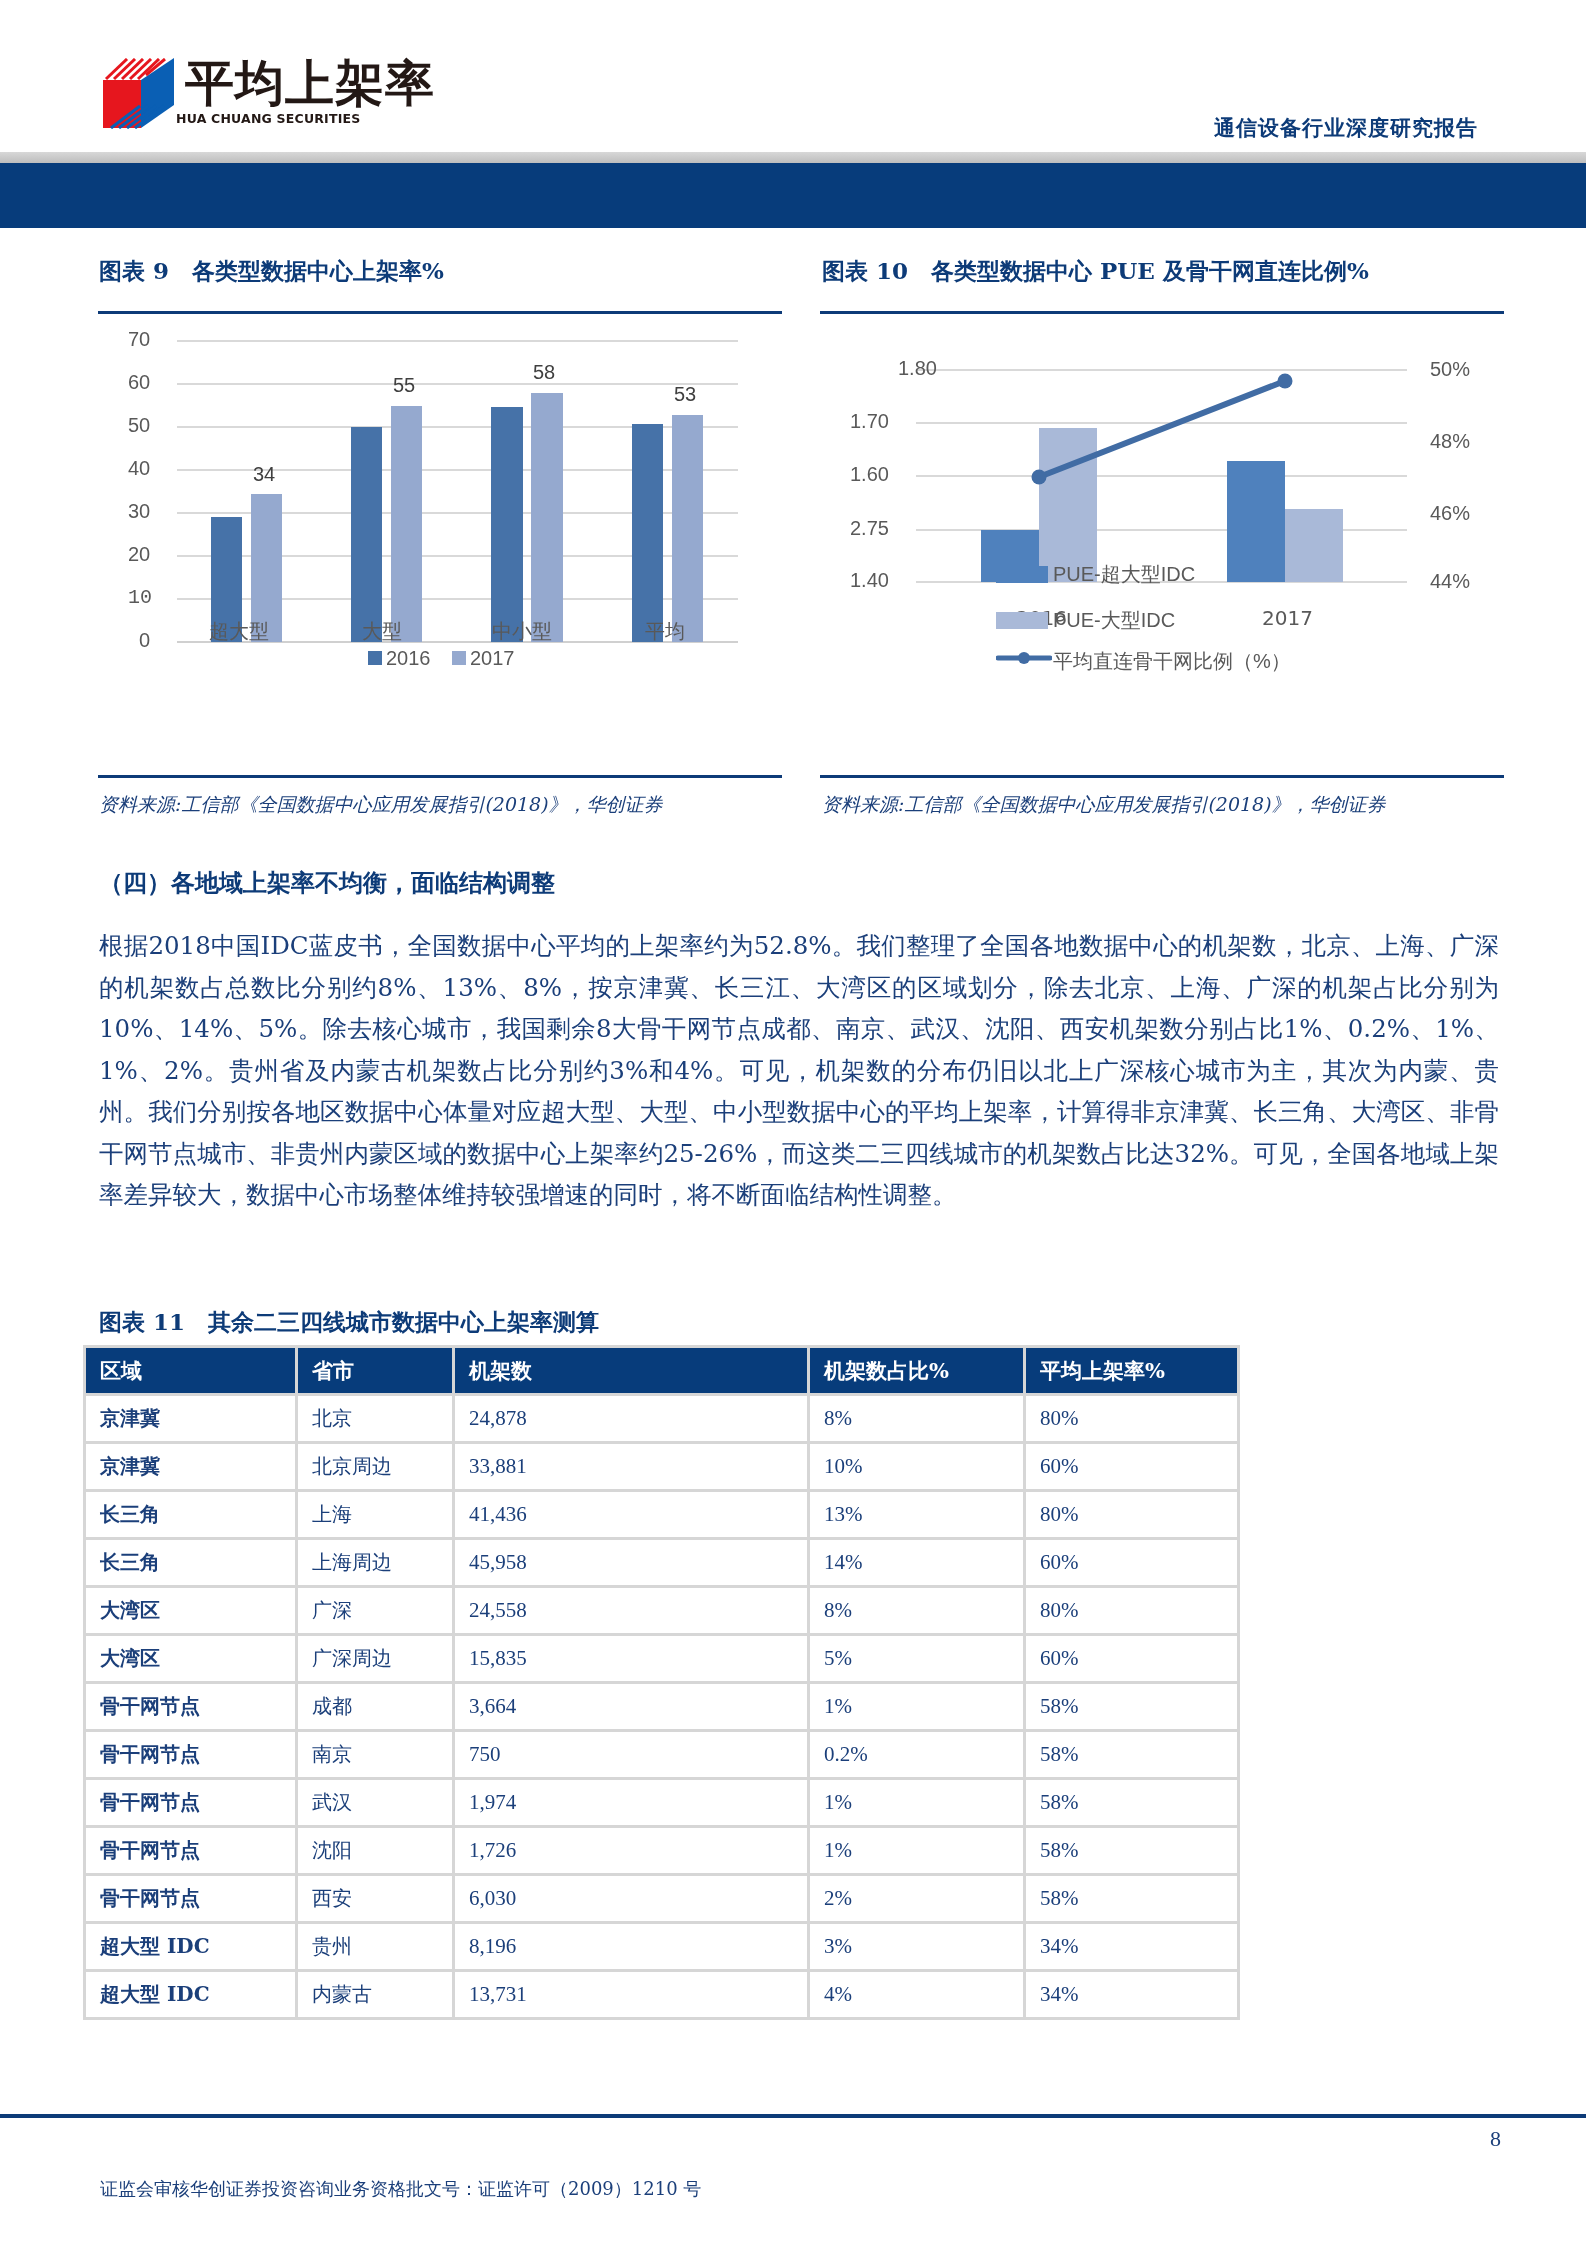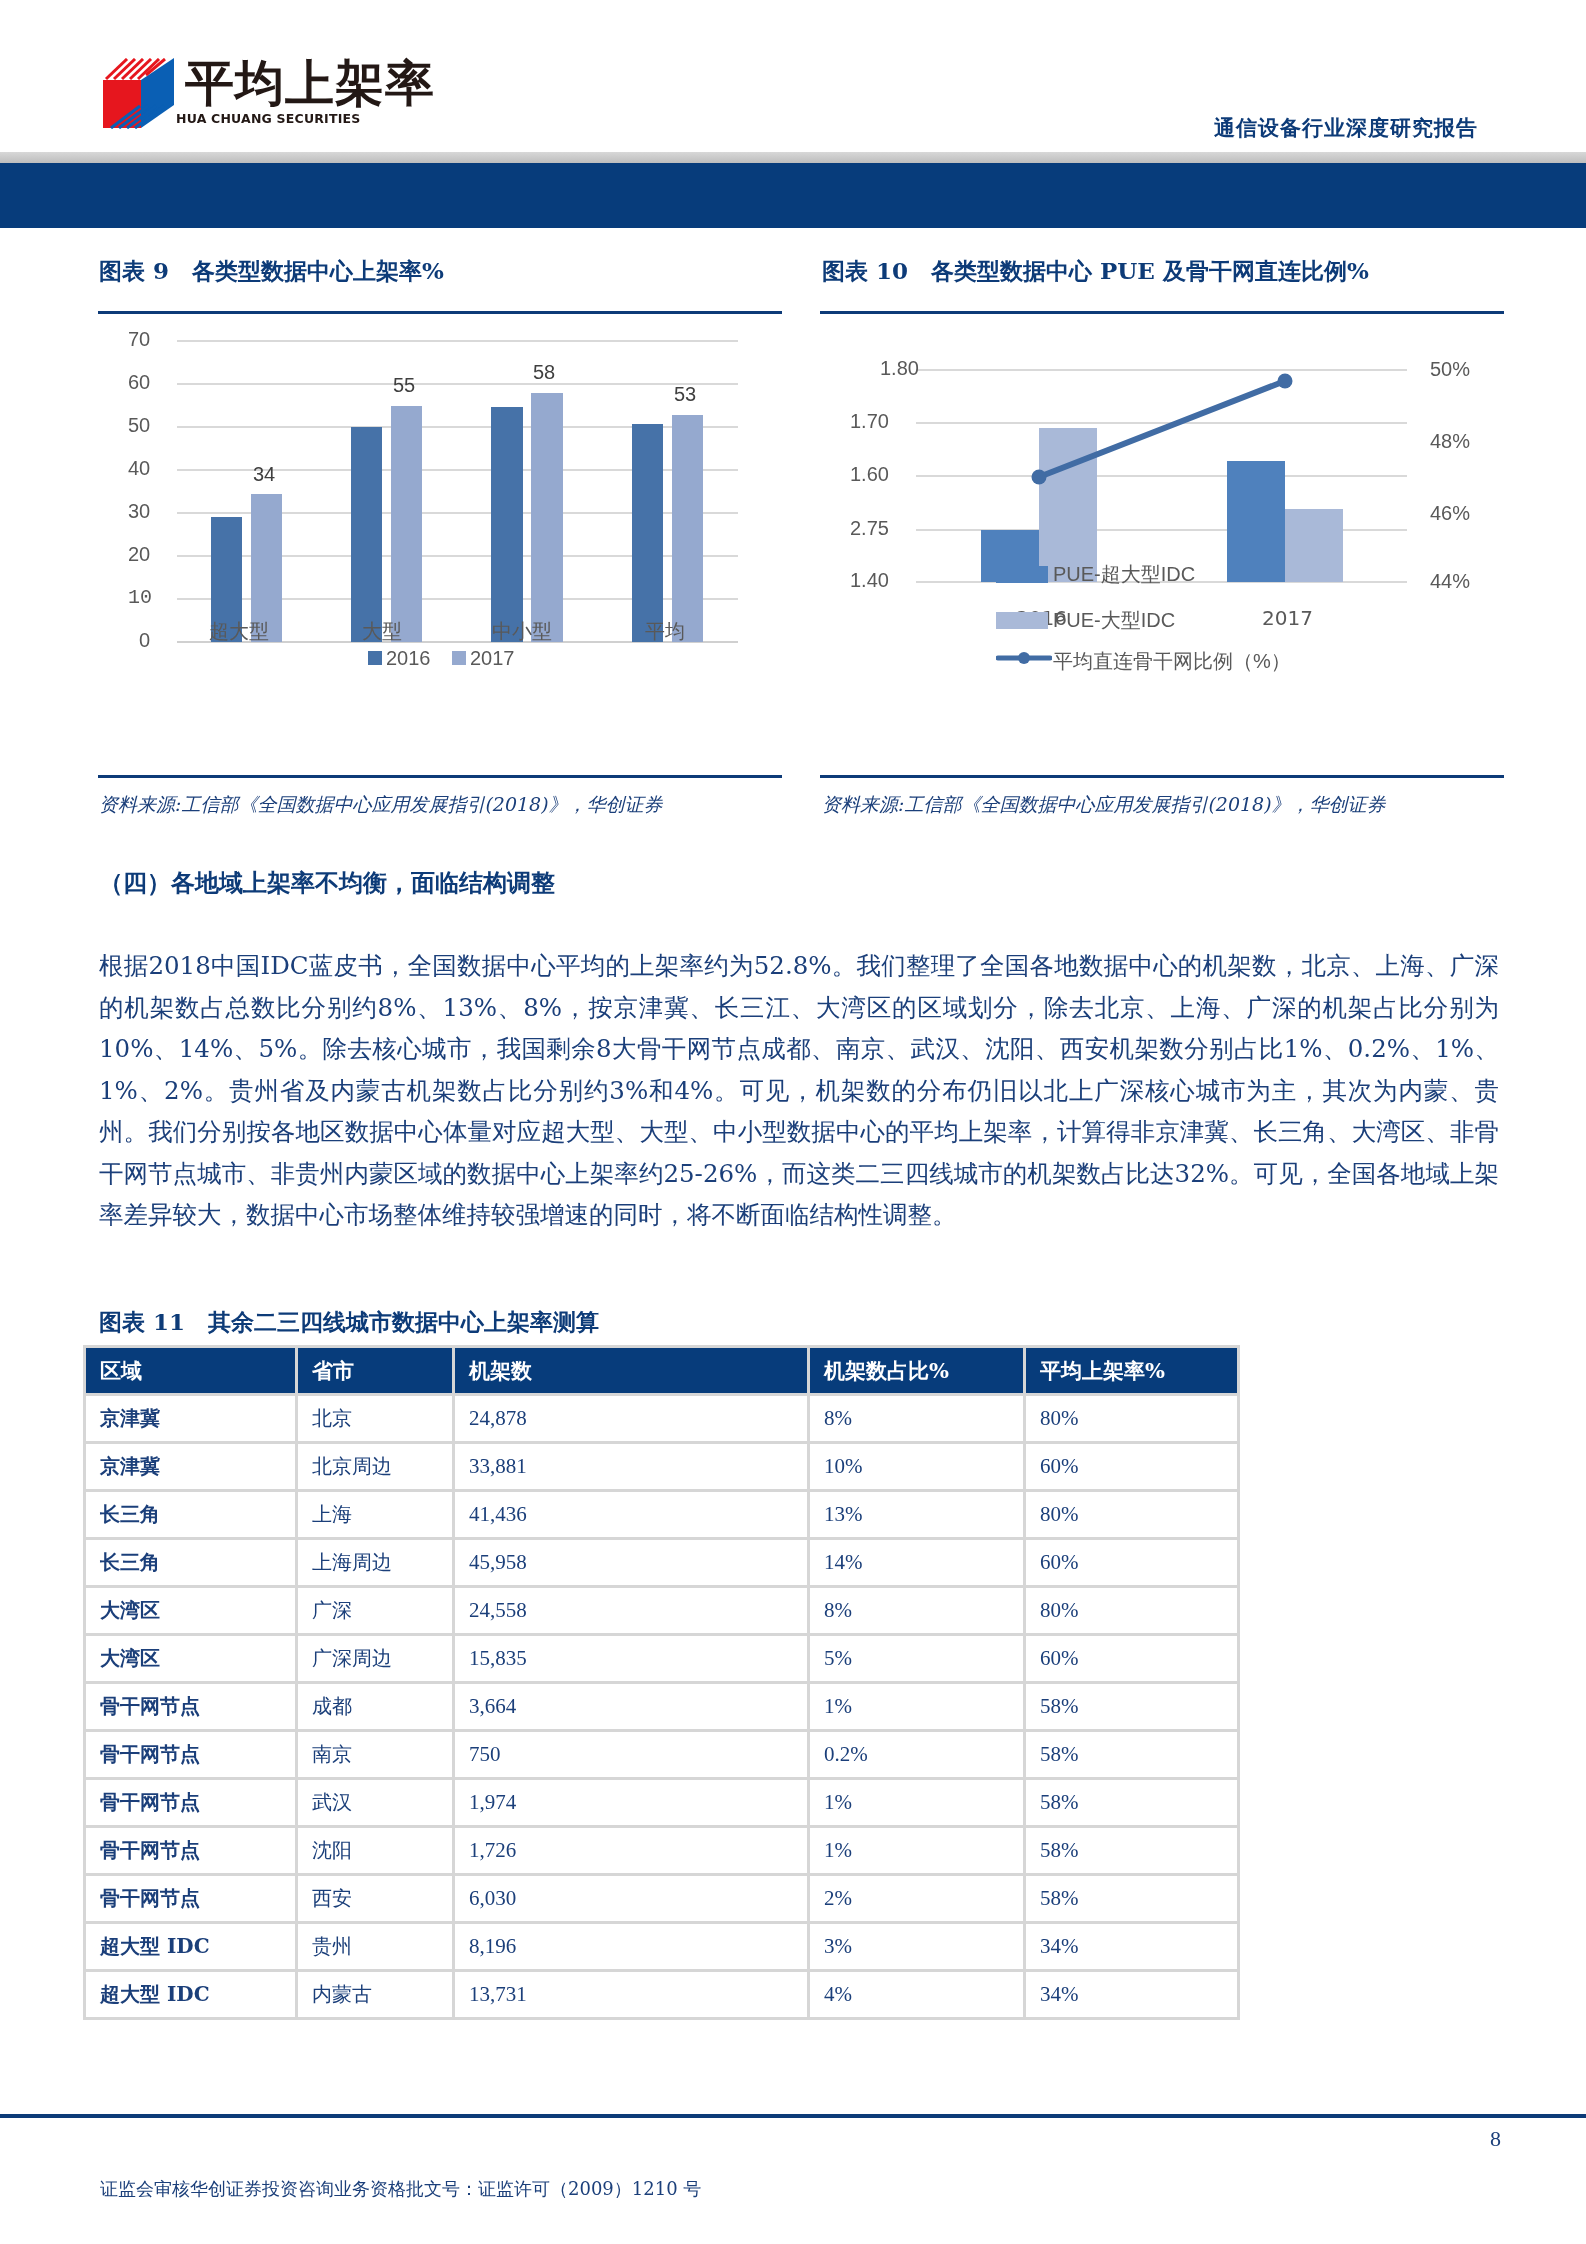--- a/index.html
+++ b/index.html
@@ -21,21 +21,21 @@
 
   
   .tick { font-family: "Liberation Sans", sans-serif; font-size: 20px; color: #595959; }
   .cat { font-family: "DejaVu Sans", sans-serif; font-size: 20px; color: #595959; white-space: nowrap; }
   .gridline { height: 2px; background: #d9d9d9; }
   .bar { position: absolute; }
   .legend { font-family: "Liberation Sans", sans-serif; font-size: 20px; color: #595959; white-space: nowrap; }
 
   
   .section-head { left: 99px; top: 867px; font-size: 24px; font-weight: bold; color: #0d3b78; }
-  .para { left: 99px; top: 925px; width: 1400px; font-size: 24.5px; line-height: 41.5px; color: #1b3f7a; text-align: justify; margin-top: 20px; }
+  .para { left: 99px; top: 925px; width: 1400px; font-size: 24.5px; line-height: 41.5px; color: #1b3f7a; text-align: justify; }
 
   
   table.data { position: absolute; left: 83px; top: 1345px; border-collapse: collapse; }
   table.data th, table.data td { border: 3px solid #d6d6d6; height: 48px; padding: 0 0 0 14px; text-align: left; font-size: 21px; white-space: nowrap; }
   table.data th { background: #073c7b; color: #ffffff; font-weight: bold; border-color: #d6d6d6; }
   table.data td { color: #1b3f7a; font-family: "Liberation Serif", serif; }
   table.data td.region { font-weight: bold; font-family: "DejaVu Serif", serif; font-size: 20px; }
   table.data td.city { font-family: "DejaVu Serif", serif; font-size: 20px; }
   table.data tr.total td { border-top: 3px solid #000; border-bottom: 3px solid #000; }
   table.data tr.total td:first-child { border-left: 3px solid #000; }
@@ -129,21 +129,21 @@
 <div class="abs fig-title" style="left:822px; top:256px;">图表 10　各类型数据中心 PUE 及骨干网直连比例%</div>
 <div class="abs fig-rule" style="left:820px; top:311px; width:684px;"></div>
 
 <div class="abs" style="left:0; top:0;">
   <div class="abs gridline" style="left:916px; top:369px; width:491px;"></div>
   <div class="abs gridline" style="left:916px; top:422px; width:491px;"></div>
   <div class="abs gridline" style="left:916px; top:475px; width:491px;"></div>
   <div class="abs gridline" style="left:916px; top:529px; width:491px;"></div>
   <div class="abs gridline" style="left:916px; top:581px; width:491px;"></div>
 
-  <div class="abs tick" style="left:880px; top:357px;text-align:right;">1.80</div>
+  <div class="abs tick" style="left:898px; top:357px;text-align:right;">1.80</div>
   <div class="abs tick" style="left:850px; top:410px;">1.70</div>
   <div class="abs tick" style="left:850px; top:463px;">1.60</div>
   <div class="abs tick" style="left:850px; top:517px;">2.75</div>
   <div class="abs tick" style="left:850px; top:569px;">1.40</div>
 
   <div class="abs tick" style="left:1430px; top:358px;">50%</div>
   <div class="abs tick" style="left:1430px; top:430px;">48%</div>
   <div class="abs tick" style="left:1430px; top:502px;">46%</div>
   <div class="abs tick" style="left:1430px; top:570px;">44%</div>
 

